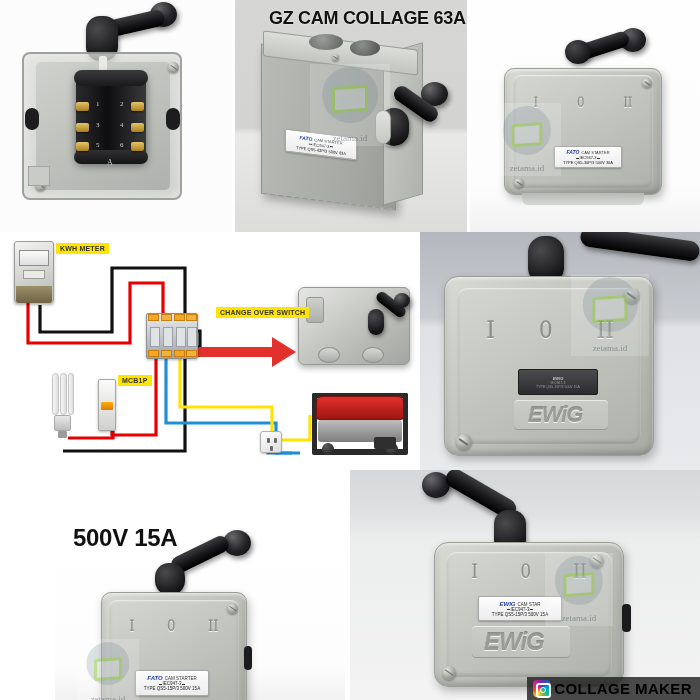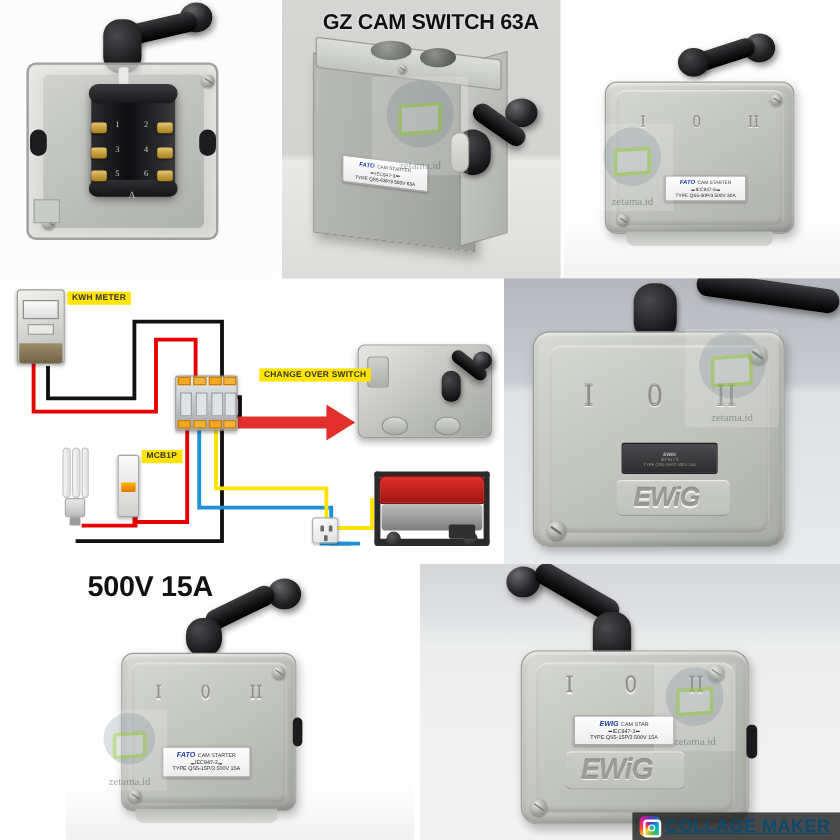--- a/index.html
+++ b/index.html
@@ -265,21 +265,21 @@
     position:relative; flex:0 0 auto;
   }
   .cm-icon::before{
     content:"";position:absolute;left:3px;top:3px;width:11px;height:11px;
     border:2px solid #fff;border-radius:3px;
   }
   .cm-icon::after{
     content:"";position:absolute;left:6.5px;top:6.5px;width:4px;height:4px;
     border:1.5px solid #fff;border-radius:50%;
   }
-  .cm-text{color:#0c4a6e;font-weight:bold;font-size:15px;letter-spacing:.4px;white-space:nowrap;text-decoration:underline;}
+  .cm-text{color:#000000;font-weight:bold;font-size:15px;letter-spacing:.4px;white-space:nowrap;}
 </style>
 </head>
 <body>
 
 <div id="collage">
 
   <div class="cell c1" style="left:0;top:0;width:232px;height:232px;">
     <div class="scene" style="background:#fcfcfc;">
 
       <div class="handle-knob" style="left:150px;top:2px;width:27px;height:25px;"></div>
@@ -319,21 +319,21 @@
       <div style="position:absolute;left:166px;top:108px;width:14px;height:22px;border-radius:7px;background:#1d1d20;"></div>
 
       <div class="screw" style="left:168px;top:62px;width:11px;height:11px;"></div>
       <div class="screw" style="left:35px;top:180px;width:11px;height:11px;"></div>
       <div style="position:absolute;left:28px;top:166px;width:22px;height:20px;background:#c9cbc6;border:1px solid #a2a59f;"></div>
     </div>
   </div>
 
   <div class="cell" style="left:235px;top:0;width:232px;height:232px;background:#d2d2d0;">
     <div class="scene" style="background:linear-gradient(180deg,#d6d6d4 0%,#d3d3d1 55%,#e9e9e7 58%,#dcdcda 100%);">
-      <div class="caption" style="left:34px;top:8px;font-size:18px;">GZ CAM SWITCH 63A</div>
+      <div class="caption" style="left:34px;top:8px;font-size:18px;">GZ CAM COLLAGE 63A</div>
 
       <div style="position:absolute;left:26px;top:52px;width:135px;height:150px;
                   background:linear-gradient(100deg,#b9bbb6,#a6a9a3 70%,#999c96);
                   transform:skewY(7deg);border:1px solid #8f928c;
                   box-shadow:3px 5px 10px rgba(0,0,0,.28);"></div>
       <div style="position:absolute;left:148px;top:48px;width:40px;height:152px;
                   background:linear-gradient(100deg,#c9cbc6,#b0b3ad);
                   transform:skewY(-16deg);border:1px solid #93968f;"></div>
       <div style="position:absolute;left:28px;top:40px;width:155px;height:26px;
                   background:linear-gradient(180deg,#dcded9,#c2c5bf);
@@ -543,21 +543,21 @@
       <div class="wm-zetama" style="left:146px;top:38px;width:88px;height:88px;">
         <div class="box"></div>
           <div class="disc"></div>
           <div class="mark"></div>
         <div class="wtext">zetama.id</div>
       </div>
     </div>
   </div>
 
   <div class="cell" style="left:55px;top:470px;width:290px;height:230px;background:#ffffff;">
-    <div class="scene" style="background:linear-gradient(180deg,#ffffff 0%,#fdfdfd 82%,#f1f1f1 100%);">
+    <div class="scene" style="background:linear-gradient(180deg,#ffffff 0%,#fdfdfd 82%,#f1f1f1 100%);margin-top:48px;">
       <div class="caption" style="left:18px;top:6px;font-size:24px;">500V 15A</div>
 
       <div class="handle-knob" style="left:168px;top:12px;width:28px;height:26px;"></div>
       <div class="handle-arm" style="left:114px;top:28px;width:62px;height:17px;transform:rotate(-26deg);border-radius:9px;"></div>
       <div class="handle-hub" style="left:100px;top:45px;width:30px;height:32px;border-radius:14px;"></div>
 
       <div class="box-body" style="left:46px;top:74px;width:146px;height:132px;">
         <div class="box-face"></div>
       </div>
       <div class="pos-marks" style="left:58px;top:96px;width:122px;height:24px;font-size:16px;">

